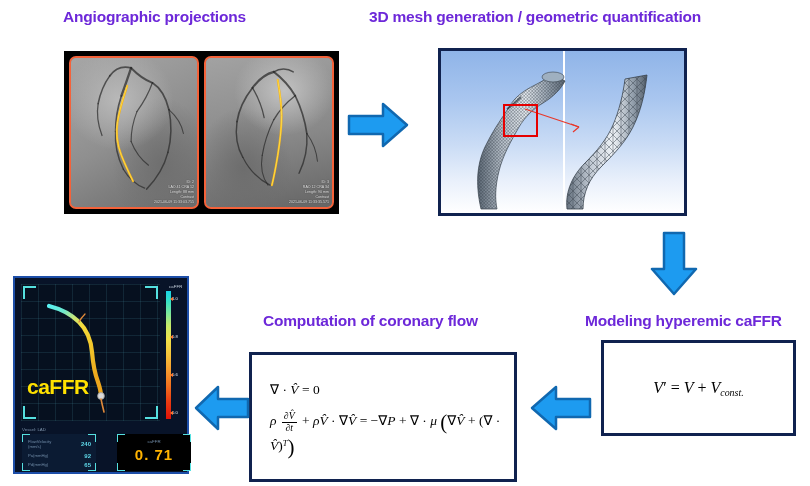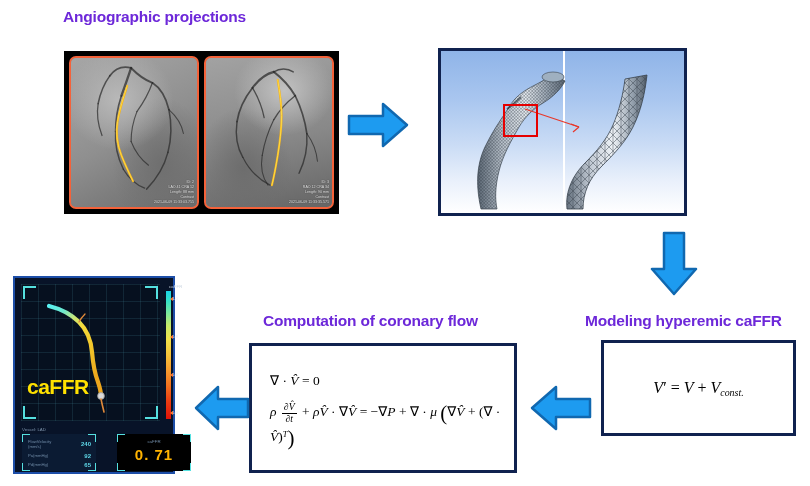--- a/index.html
+++ b/index.html
@@ -72,21 +72,21 @@
   }
   .mesh-svg { position:absolute; inset:0; width:100%; height:100%; }
   .roi-box {
     position: absolute; left: 62px; top: 53px; width: 35px; height: 33px;
     border: 2px solid #e60000;
   }
 
   
   #cfd-block {
     position: absolute; left: 13px; top: 276px;
-    width: 162px; height: 198px;
+    width: 176px; height: 198px;
     background: #081328; border: 2px solid #1d4ea8;
   }
   .cfd-view {
     position: absolute; left: 6px; top: 6px;
     width: 139px; height: 137px;
     background: #06101f;
   }
   .cfd-grid {
     position:absolute; inset:0;
     background-image:
@@ -157,21 +157,21 @@
   .caffr-value {
     position:absolute; left:0; right:0; top:12px; text-align:center;
     color:#ffb300; font-size:15px; font-weight:bold; letter-spacing:1px;
   }
 
   
   .eq-box {
     position:absolute; border:3px solid #10224f; background:#fff;
     display:flex; align-items:center;
   }
-  #coronary-box { left:249px; top:343px; width:268px; height:130px; }
+  #coronary-box { left:249px; top:352px; width:268px; height:130px; }
   #hyperemic-box { left:601px; top:340px; width:195px; height:96px;
                    justify-content:center; }
   .eq { font-family:"Liberation Serif", serif; color:#000; }
   #eq-continuity { position:absolute; left:18px; top:26px; font-size:13.5px; }
   #eq-momentum  { position:absolute; left:18px; top:55px; font-size:13.5px; }
   #eq-hyperemic { font-size:16px; }
   .mi { font-style:italic; }
   .frac { display:inline-block; vertical-align:middle; text-align:center;
           font-size:0.72em; line-height:1.08; margin:0 2px; }
   .frac .num { display:block; border-bottom:1px solid #000; padding:0 2px; }
@@ -183,20 +183,21 @@
   
   .arrow { position:absolute; }
 </style>
 </head>
 <body>
 
 <div id="stage">
 
   <div class="panel-title" style="left:63px; top:8px;">Angiographic projections</div>
 
+  <div class="panel-title" style="left:369px; top:8px;">3D mesh generation / geometric quantification</div>
 
 
   <div class="panel-title" style="left:263px; top:312px;">Computation of coronary flow</div>
 
   <div class="panel-title" style="left:585px; top:312px;">Modeling hyperemic caFFR</div>
 
   <div id="angio-block">
 
     <div class="angio-frame">
       <div class="angio-bg"></div>

